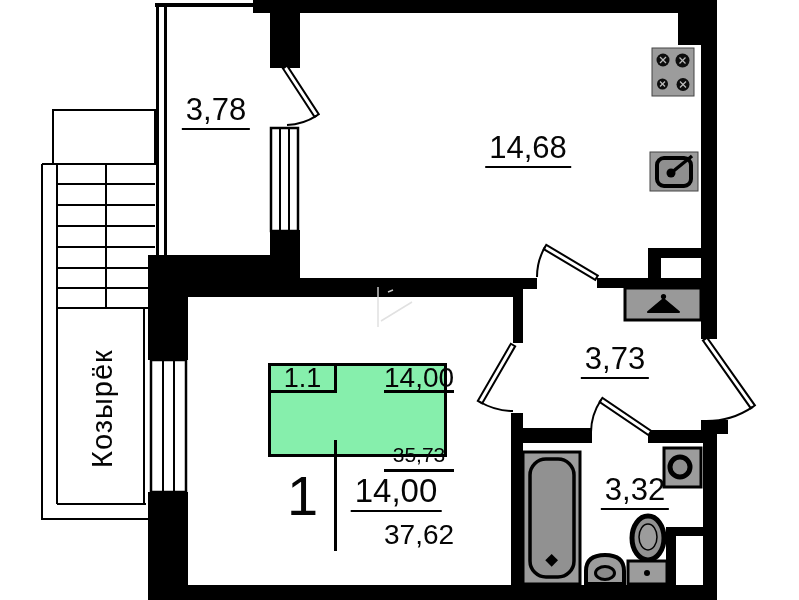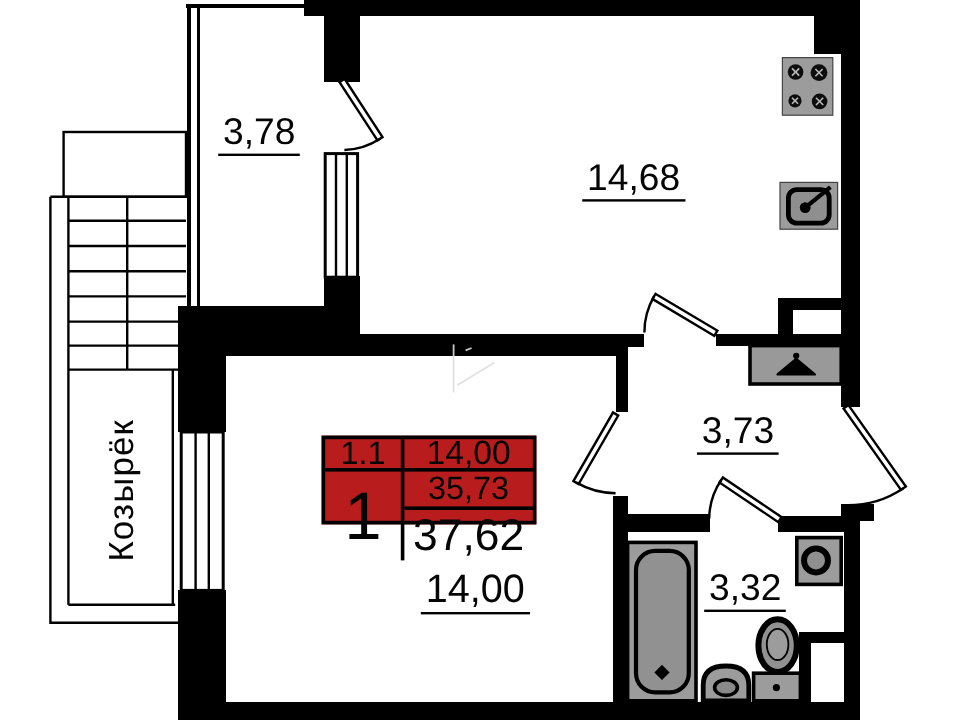--- a/index.html
+++ b/index.html
@@ -17,33 +17,33 @@
   }
   .area-label.big{font-size:33px;}
   .canopy{
     position:absolute;left:84px;top:303px;width:36px;height:212px;
     writing-mode:vertical-rl;transform:rotate(180deg);
     display:flex;align-items:center;justify-content:center;
     font-size:29px;color:#050505;letter-spacing:1px;
   }
   
   .info-table{
-    position:absolute;left:268px;top:363px;width:179px;height:74px;
-    border:3px solid #000;box-sizing:border-box;background:#b91c1c;
-    display:grid;grid-template-columns:66px 1fr;grid-template-rows:27px 32px 1fr;
+    position:absolute;left:268px;top:363px;width:179px;height:94px;
+    border:3px solid #000;box-sizing:border-box;background:#86efac;
+    display:grid;grid-template-columns:66px 1fr;grid-template-rows:27px 32px 1fr;gap:47px;
   }
   .info-table .cell{
     display:flex;align-items:center;justify-content:center;
     box-sizing:border-box;font-size:27px;color:#050505;
   }
   .cell.c11{border-right:3px solid #000;border-bottom:3px solid #000;}
   .cell.c12{border-bottom:3px solid #000;font-size:28px;}
   .cell.c21{grid-row:2 / span 2;border-right:3px solid #000;font-size:56px;line-height:58px;}
-  .cell.c22{border-bottom:3px solid #000;font-size:27px;text-align:right;}
-  .cell.c32{font-size:37px;}
+  .cell.c22{border-bottom:3px solid #000;font-size:21px;text-align:right;}
+  .cell.c32{font-size:28px;}
 </style>
 </head>
 <body>
 
 <div id="stage">
 
   <svg width="799" height="600" viewBox="0 0 799 600">
 
     <g shape-rendering="crispEdges">
       <rect class="wall" x="253" y="0" width="442" height="13"></rect>
@@ -192,21 +192,21 @@
       <path d="M378,287 L378,327"></path>
       <path d="M381,321 L412,302"></path>
       <path d="M388,292 L393,290"></path>
     </g>
   </svg>
 
   <div class="area-label" style="left:216px;top:94px;">3,78</div>
   <div class="area-label" style="left:528px;top:132px;">14,68</div>
   <div class="area-label" style="left:615px;top:343px;">3,73</div>
   <div class="area-label big" style="left:396px;top:474px;">14,00</div>
-  <div class="area-label" style="left:621px;top:474px;">3,32</div>
+  <div class="area-label" style="left:635px;top:474px;">3,32</div>
 
   <div class="canopy">Козырёк</div>
 
   <div class="info-table">
     <div class="cell c11">1.1</div>
     <div class="cell c12">14,00</div>
     <div class="cell c21">1</div>
     <div class="cell c22">35,73</div>
     <div class="cell c32">37,62</div>
   </div>

